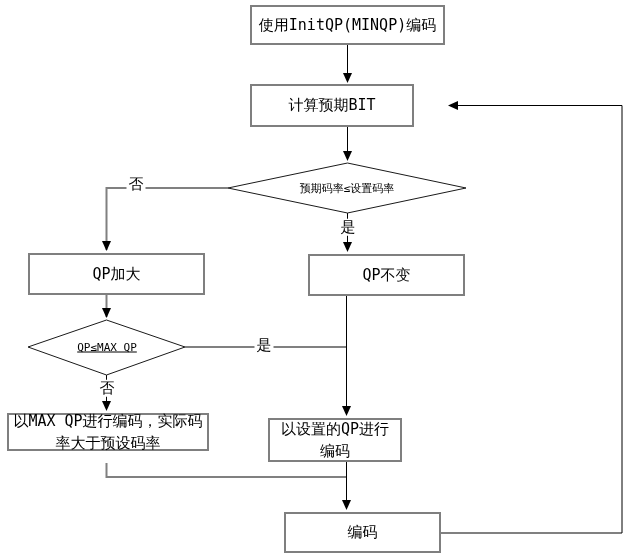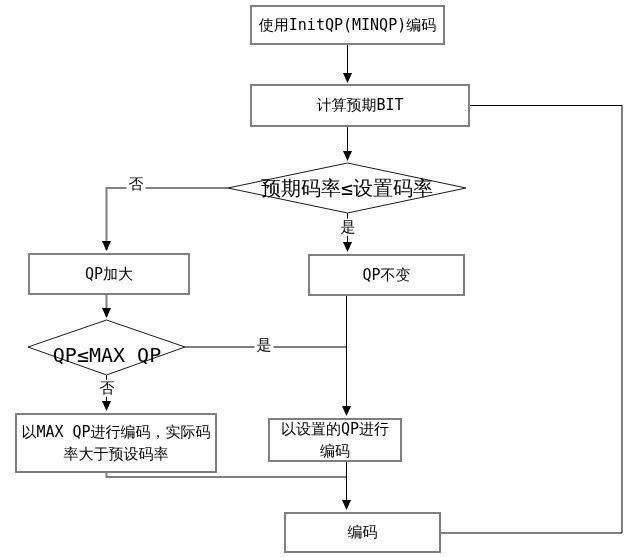--- a/index.html
+++ b/index.html
@@ -31,21 +31,21 @@
     align-items: center;
     justify-content: center;
     text-align: center;
     font-size: 15px;
     line-height: 1.5;
     padding: 1px 4px;
   }
   .diamond-label {
     position: absolute;
     transform: translate(-50%, -50%);
-    font-size: 20px;
+    font-size: 11px;
     white-space: nowrap;
   }
   .edge-label {
     position: absolute;
     transform: translate(-50%, -50%);
     font-size: 15px;
     background: #ffffff;
     padding: 0 2px;
     line-height: 1.1;
   }
@@ -87,45 +87,45 @@
     <polyline points="622,533 622,105.5 449,105.5" fill="none" stroke="#000000" stroke-width="1" marker-end="url(#arrow)"></polyline>
 
     <polygon points="347.5,163 466,188 347.5,213 228,188" fill="#ffffff" stroke="#1a1a1a" stroke-width="1"></polygon>
     <polygon points="106.5,320 185,347 106.5,375 28,347" fill="#ffffff" stroke="#1a1a1a" stroke-width="1"></polygon>
   </svg>
 
   <div class="node" style="left:250px; top:5px; width:195px; height:40px;">
     <span>使用InitQP(MINQP)编码</span>
   </div>
 
-  <div class="node" style="left:250px; top:84px; width:220px; height:43px;">
+  <div class="node" style="left:250px; top:84px; width:164px; height:43px;">
     <span>计算预期BIT</span>
   </div>
 
-  <div class="node" style="left:28px; top:253px; width:162px; height:42px;">
+  <div class="node" style="left:28px; top:253px; width:177px; height:42px;">
     <span>QP加大</span>
   </div>
 
   <div class="node" style="left:268px; top:254px; width:157px; height:42px;margin-left:40px;">
     <span>QP不变</span>
   </div>
 
-  <div class="node" style="left:7px; top:413px; width:202px; height:60px;margin-left:8px;">
+  <div class="node" style="left:7px; top:413px; width:202px; height:38px;">
     <span>以MAX QP进行编码，实际码率大于预设码率</span>
   </div>
 
   <div class="node" style="left:268px; top:418px; width:134px; height:44px;">
     <span>以设置的QP进行编码</span>
   </div>
 
   <div class="node" style="left:268px; top:512px; width:157px; height:41px;margin-left:16px;">
     <span>编码</span>
   </div>
 
   <div class="diamond-label" style="left:347px; top:188px;">预期码率≤设置码率</div>
-  <div class="diamond-label" style="left:107px; top:355px;">QP≤MAX QP</div>
+  <div class="diamond-label" style="left:107px; top:347px;text-decoration:underline;">QP≤MAX QP</div>
 
   <div class="edge-label" style="left:136px; top:184px;">否</div>
   <div class="edge-label" style="left:348px; top:227px;">是</div>
   <div class="edge-label" style="left:264px; top:345px;">是</div>
   <div class="edge-label" style="left:107px; top:388px;">否</div>
 
 </div>
 
 </body></html>

